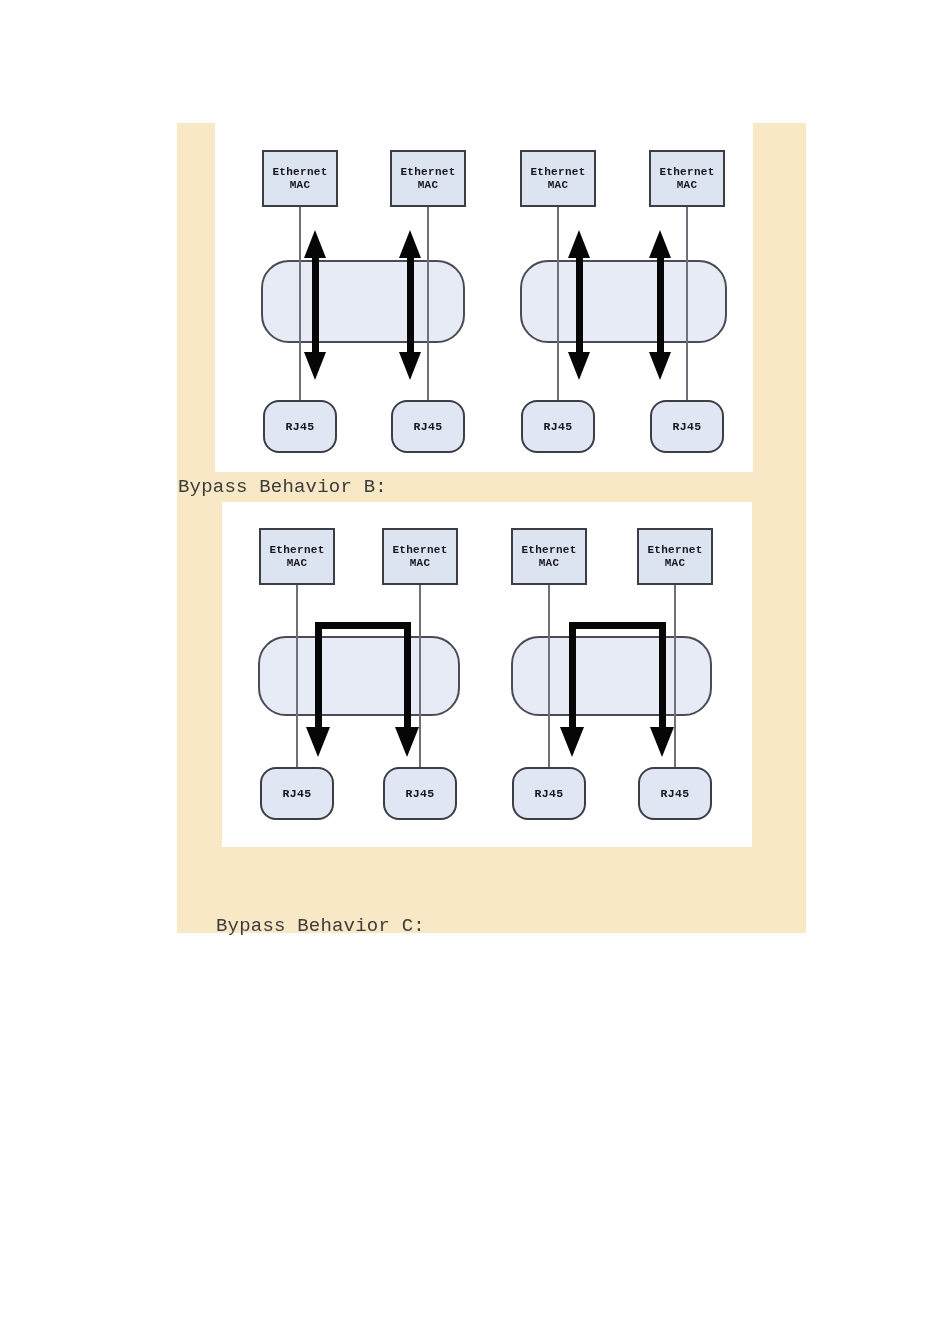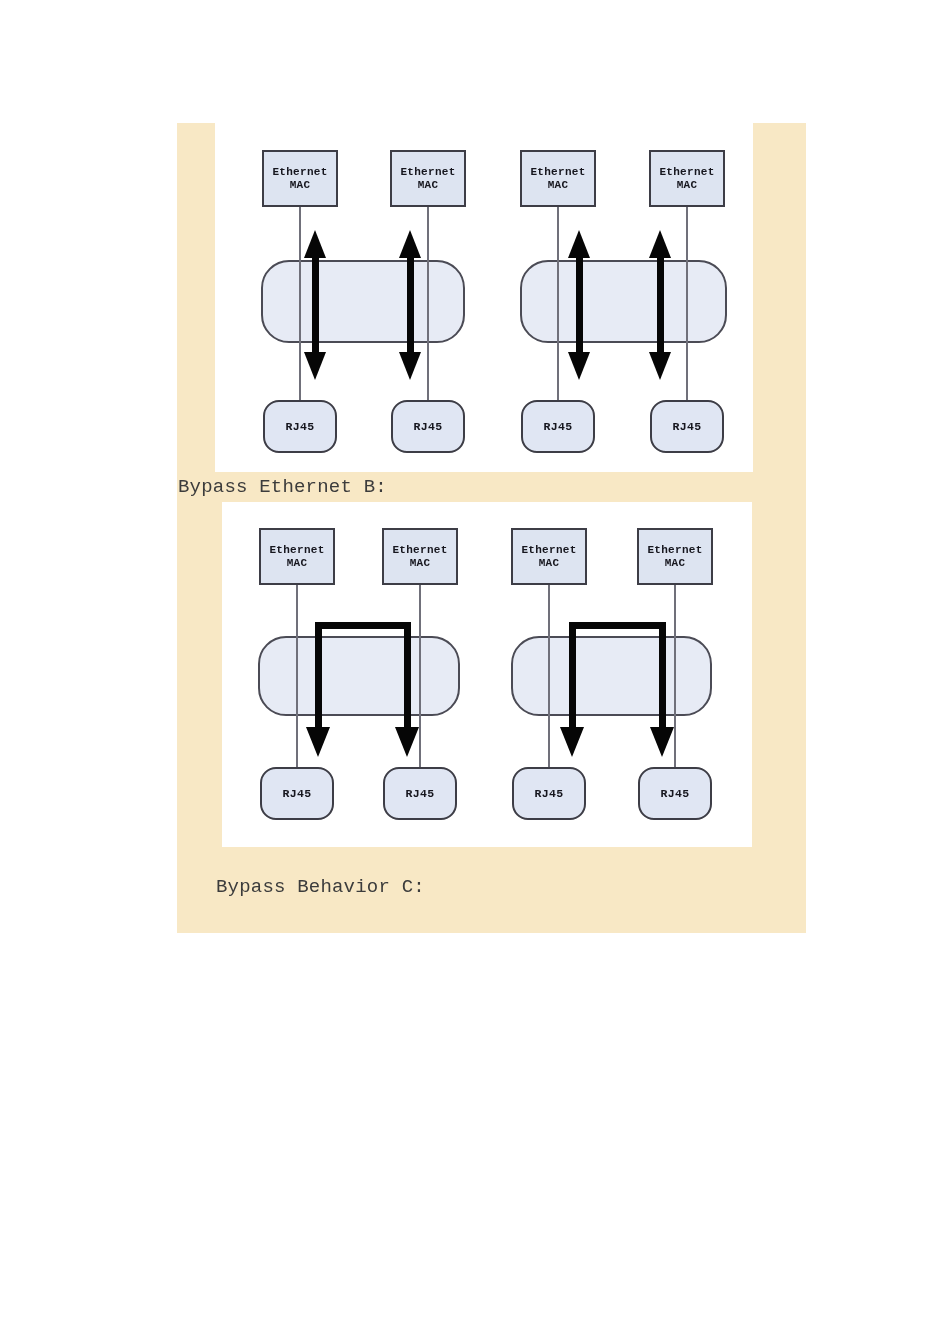--- a/index.html
+++ b/index.html
@@ -29,21 +29,21 @@
 
   
   .staple{position:absolute;top:120px;height:135px;}
   .staple .bar{position:absolute;top:0;height:7px;background:#060606;}
   .staple .shaft{position:absolute;top:0;width:7px;height:107px;background:#060606;}
   .staple .head{position:absolute;top:105px;width:0;height:0;
         border-left:12px solid transparent;border-right:12px solid transparent;border-top:30px solid #060606;}
 
   .caption{position:absolute;font-size:19px;line-height:21px;color:#3c3c3c;letter-spacing:.2px;}
   #caption-b{left:178px;top:477px;}
-  #caption-c{left:216px;top:877px;}
+  #caption-c{left:216px;top:916px;}
 </style>
 </head>
 <body>
 
 <div class="page">
 
   <div class="band"></div>
 
   <div class="panel" id="panel-a">
 
@@ -100,21 +100,21 @@
       <span>RJ45</span>
       </div>
     <div class="rj" style="left:306px;top:277px">
       <span>RJ45</span>
       </div>
     <div class="rj" style="left:435px;top:277px">
       <span>RJ45</span>
       </div>
   </div>
 
-  <div class="caption" id="caption-b">Bypass Ethernet B:</div>
+  <div class="caption" id="caption-b">Bypass Behavior B:</div>
 
   <div class="panel" id="panel-b">
 
     <div class="mac" style="left:37px;top:26px">
       <span>Ethernet</span>
       <span>MAC</span>
     </div>
     <div class="mac" style="left:160px;top:26px">
       <span>Ethernet</span>
       <span>MAC</span>

